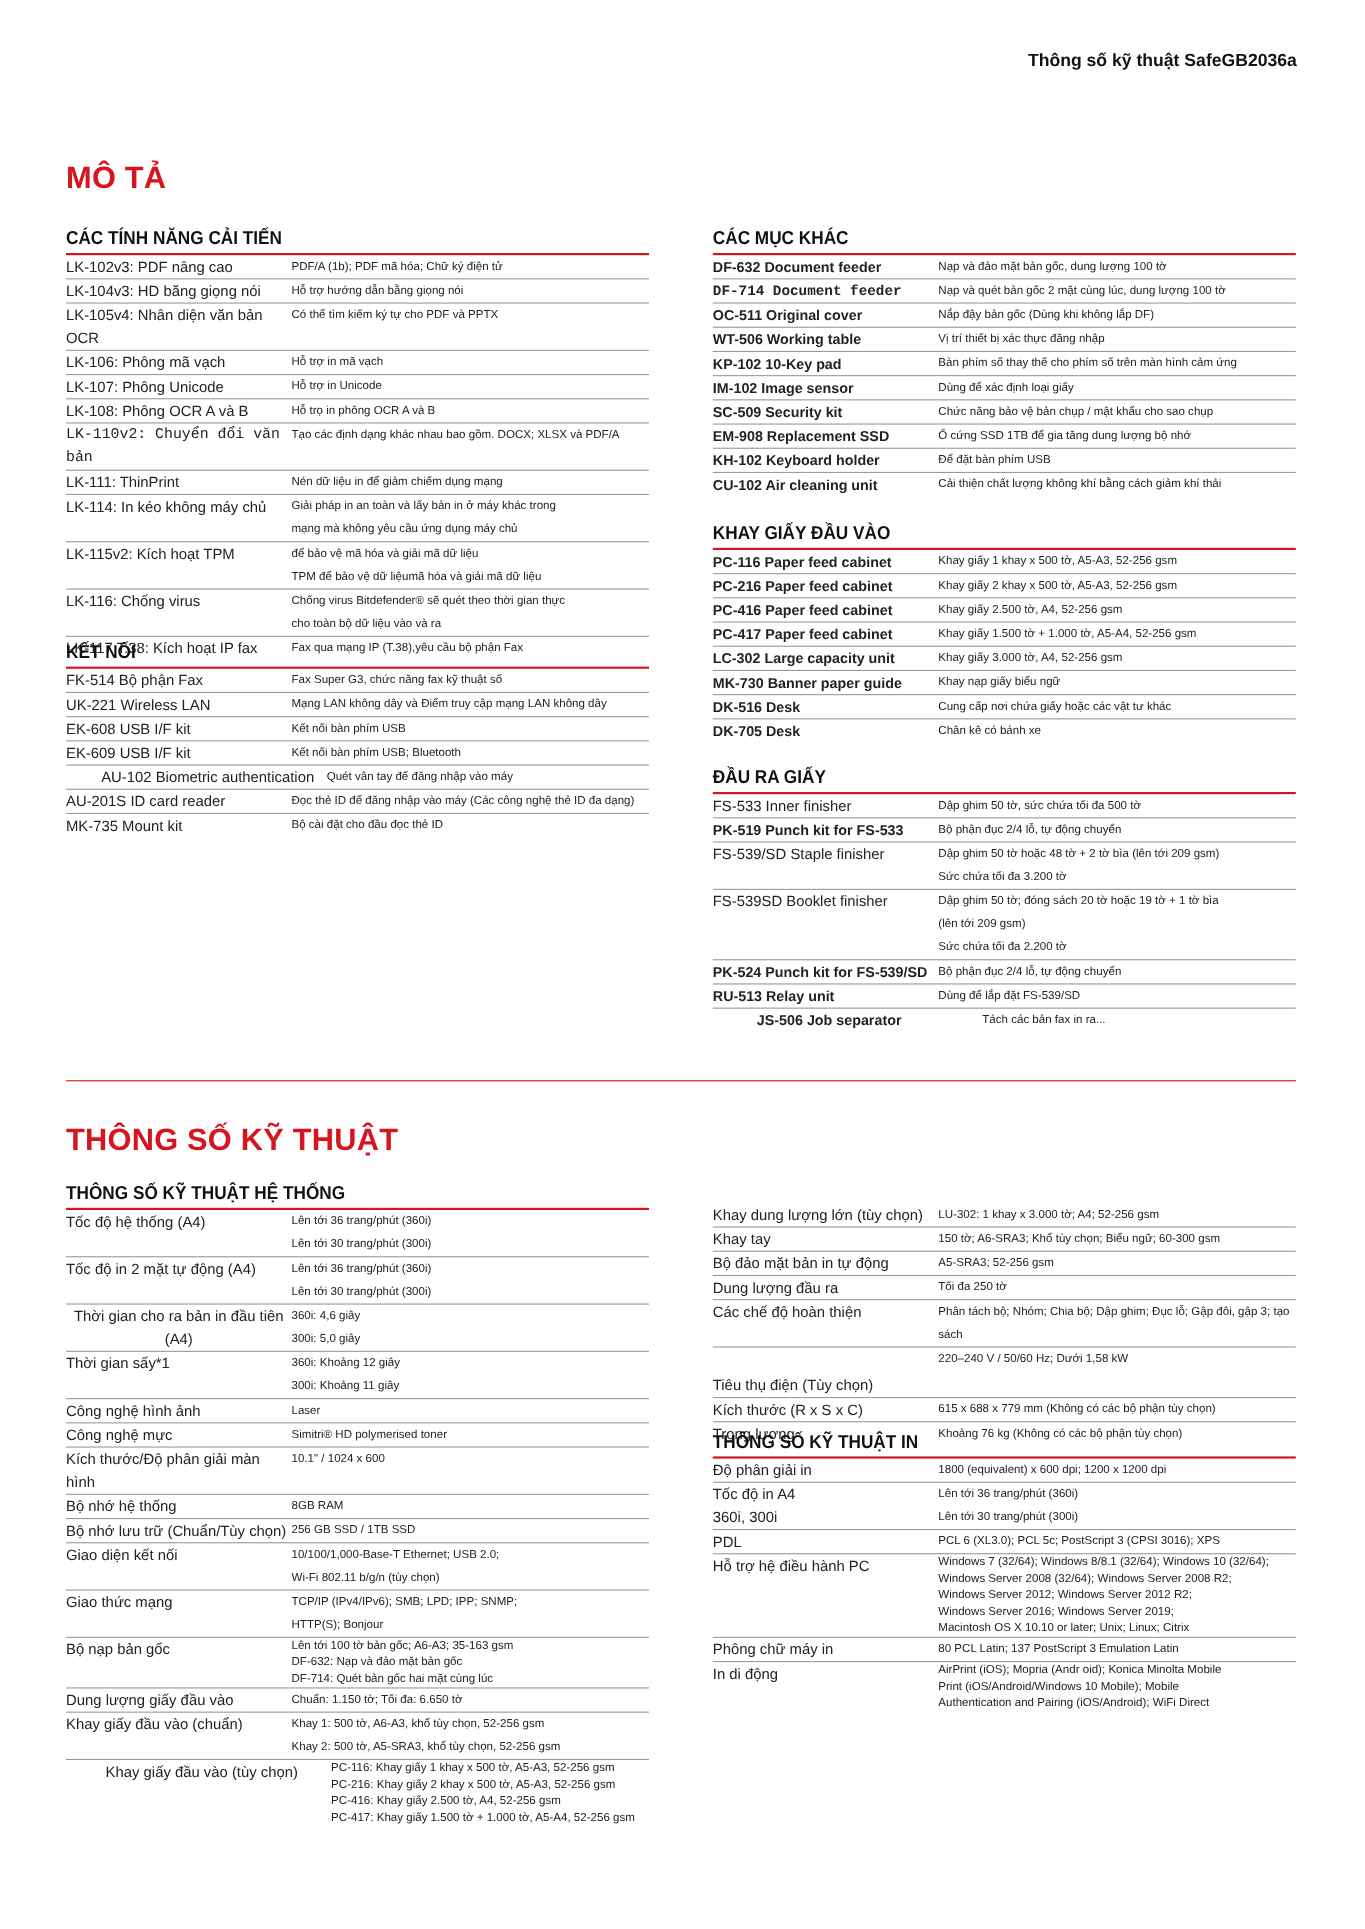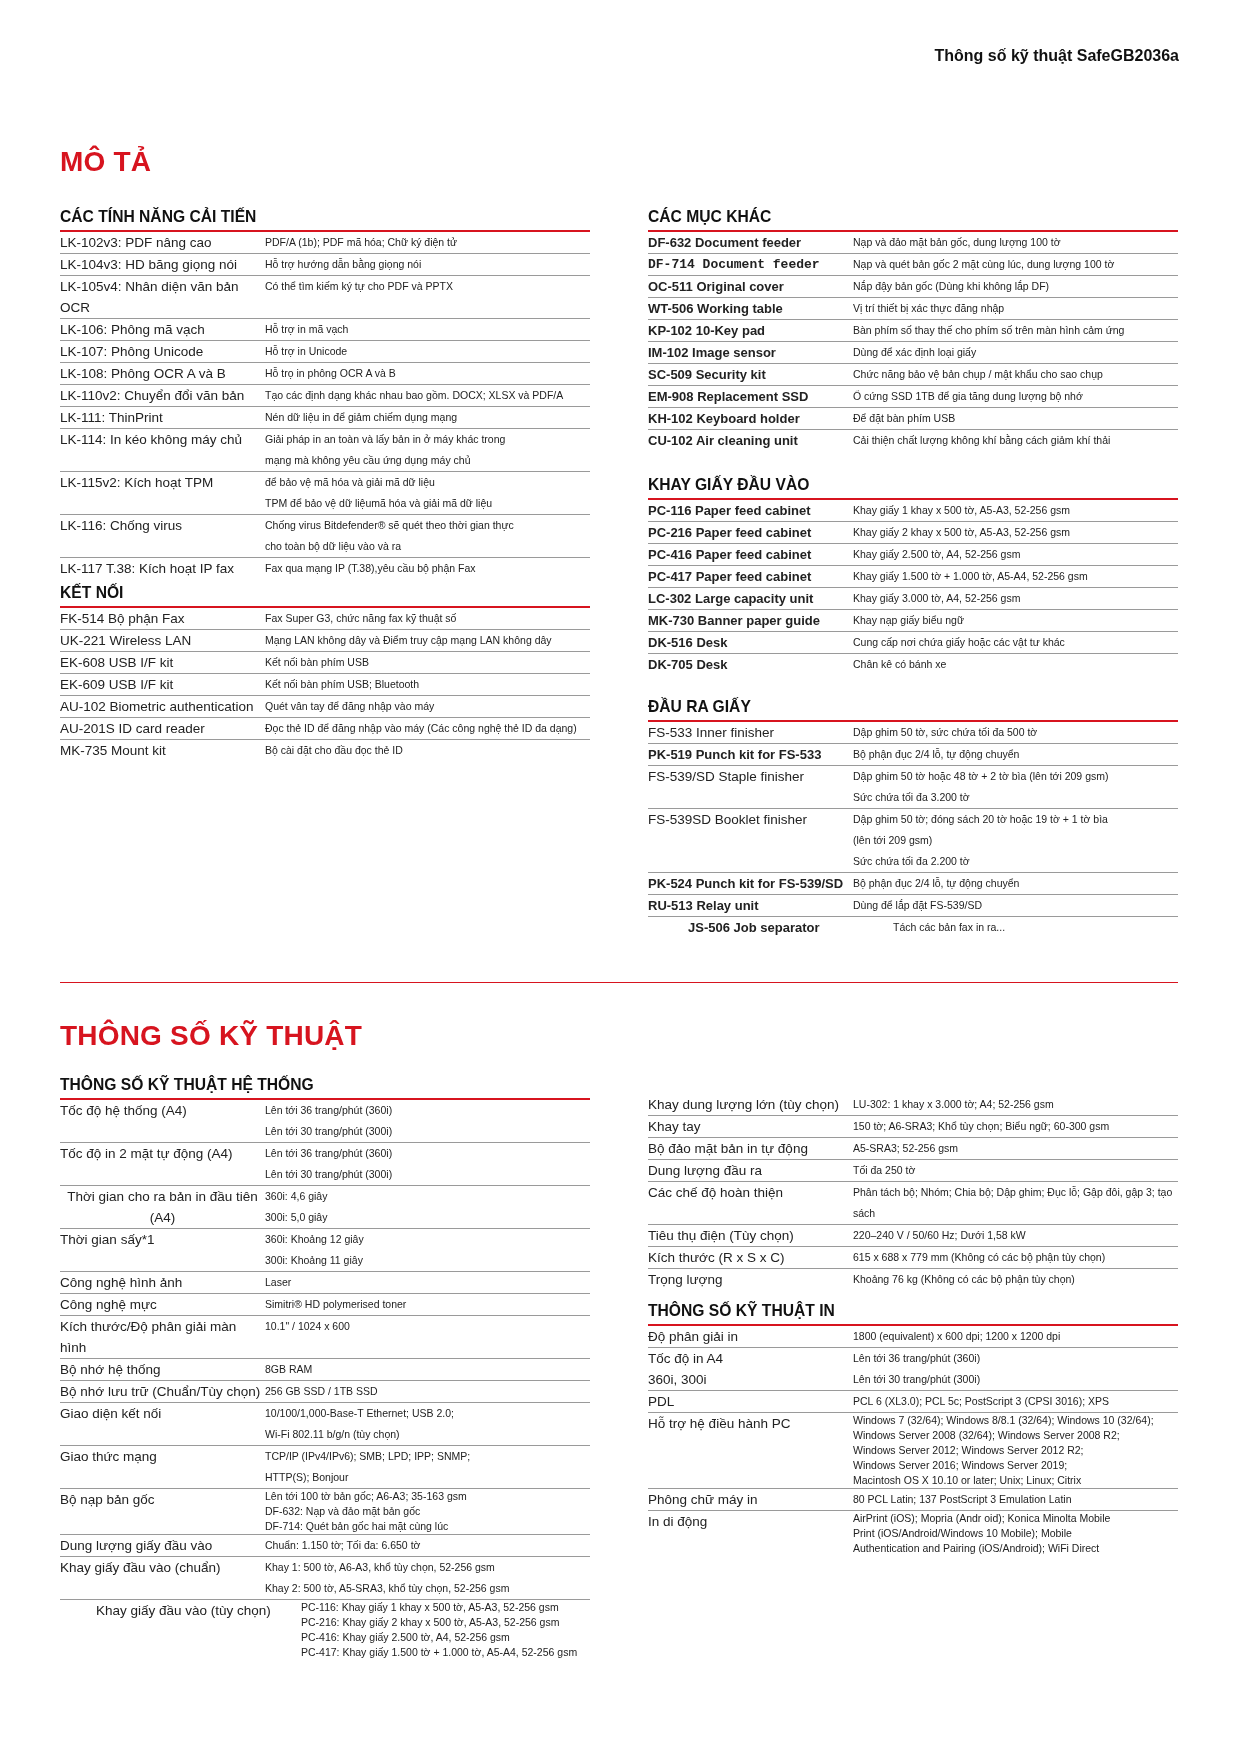--- a/index.html
+++ b/index.html
@@ -75,21 +75,21 @@
       </div>
       <div class="row">
         <div class="k" style="width: 205px;">
           <span style="display: block;">LK-108: Phông OCR A và B</span>
         </div>
         <div class="v">
           <span class="ln">Hỗ trọ in phông OCR A và B</span>
         </div>
       </div>
       <div class="row">
-        <div class="k" style="width: 205px;">
+        <div class="k" style="width: 205px; font-family: Liberation Mono, monospace;">
           <span style="display: block;">LK-110v2: Chuyển đổi văn bản</span>
         </div>
         <div class="v">
           <span class="ln">Tạo các định dạng khác nhau bao gồm. DOCX; XLSX và PDF/A</span>
         </div>
       </div>
       <div class="row">
         <div class="k" style="width: 205px;">
           <span style="display: block;">LK-111: ThinPrint</span>
         </div>
@@ -166,21 +166,21 @@
       </div>
       <div class="row">
         <div class="k" style="width: 205px;">
           <span style="display: block;">EK-609 USB I/F kit</span>
         </div>
         <div class="v">
           <span class="ln">Kết nối bàn phím USB; Bluetooth</span>
         </div>
       </div>
       <div class="row">
-        <div class="k" style="width: 205px;">
+        <div class="k" style="width: 205px; margin-left: 32px;">
           <span style="display: block;">AU-102 Biometric authentication</span>
         </div>
         <div class="v">
           <span class="ln">Quét vân tay để đăng nhập vào máy</span>
         </div>
       </div>
       <div class="row">
         <div class="k" style="width: 205px;">
           <span style="display: block;">AU-201S ID card reader</span>
         </div>
@@ -607,21 +607,21 @@
       <div class="row">
         <div class="k" style="width: 205px;">
           <span style="display: block;">Các chế độ hoàn thiện</span>
         </div>
         <div class="v">
           <span class="ln">Phân tách bộ; Nhóm; Chia bộ; Dập ghim; Đục lỗ; Gập đôi, gập 3; tạo sách</span>
         </div>
       </div>
       <div class="row">
         <div class="k" style="width: 205px;">
-          <span style="display: block;">Tiêu thụ điện  (Tùy chọn)</span>
+          <span style="display: block; margin-top: 24px;">Tiêu thụ điện  (Tùy chọn)</span>
         </div>
         <div class="v">
           <span class="ln">220–240 V / 50/60 Hz;      Dưới   1,58 kW</span>
         </div>
       </div>
       <div class="row">
         <div class="k" style="width: 205px;">
           <span style="display: block;">Kích thước (R x S x C)</span>
         </div>
         <div class="v">

